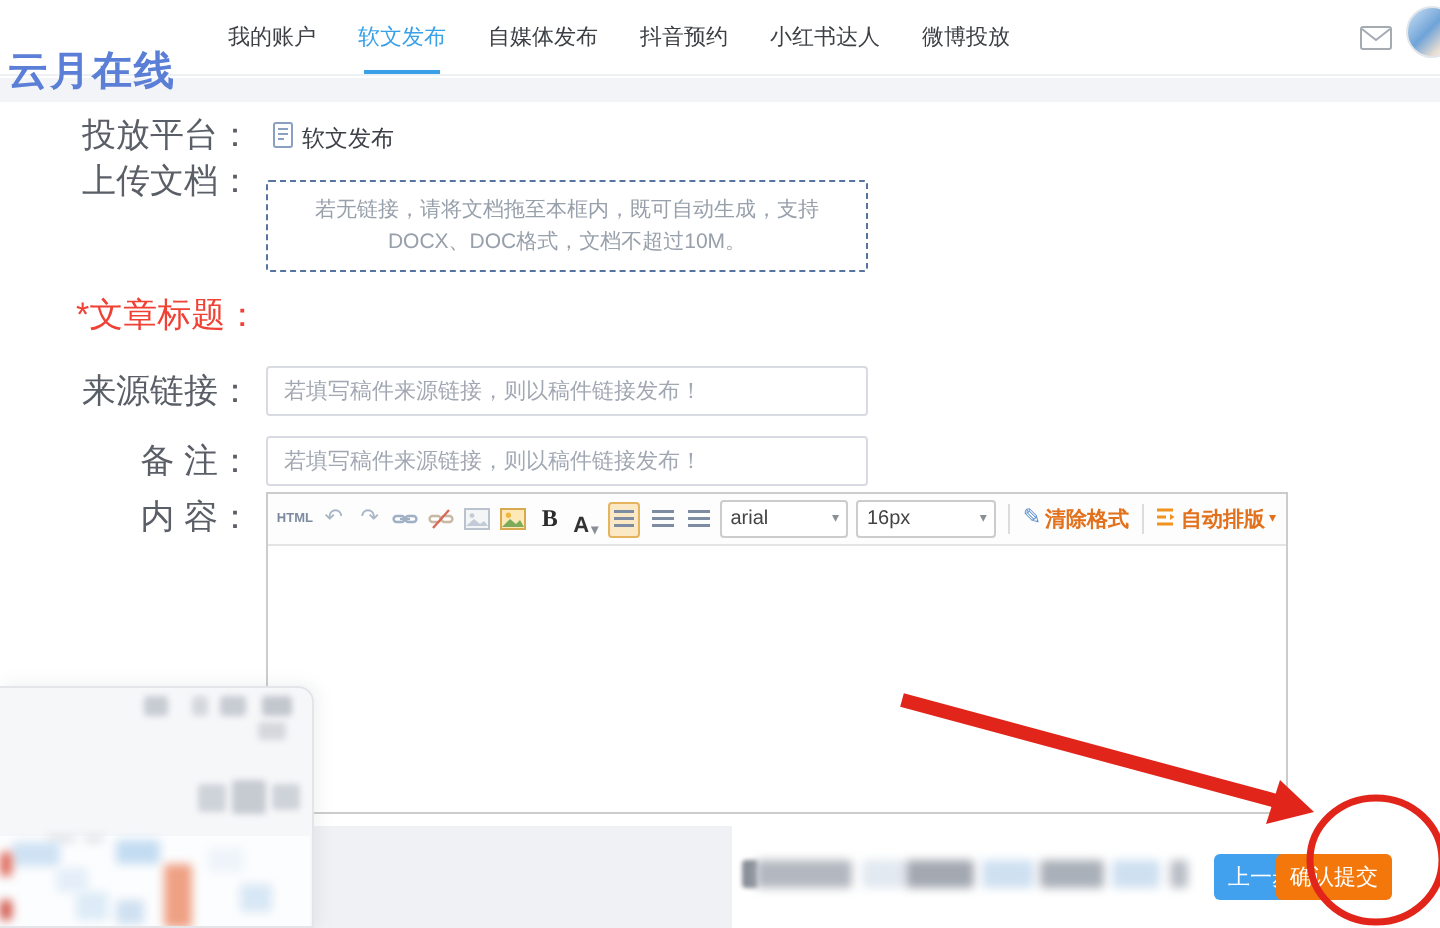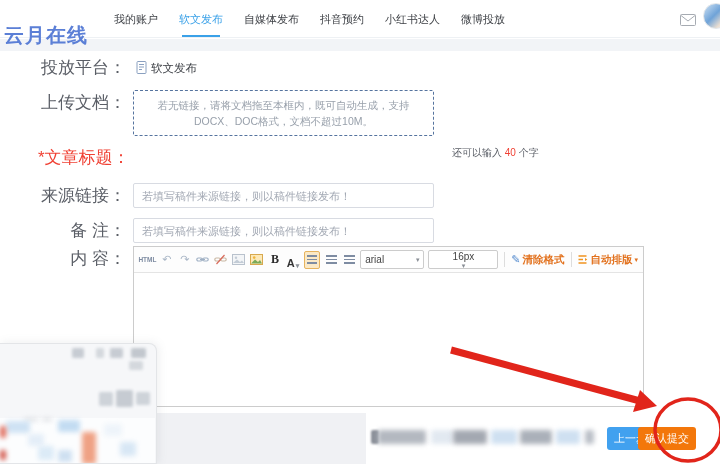--- a/index.html
+++ b/index.html
@@ -38,21 +38,21 @@
   .tbi { display:flex; align-items:center; justify-content:center; min-width:14px; height:18px; border-radius:2px; cursor:pointer; }
   .tb-html { font-size:6.5px; font-weight:bold; color:#7d8ba1; letter-spacing:0; }
   .tb-arrow { font-size:11px; color:#a9b6c6; line-height:1; }
   .tb-b { font-size:12px; font-weight:bold; color:#2c2c2c; font-family:"Liberation Serif",serif; }
   .tb-a { font-size:11px; font-weight:bold; color:#333; display:flex; align-items:flex-end; gap:1px; }
   .caret { font-size:7px; color:#8a8f96; line-height:1; }
   .bars { width:11px; height:9px; background:repeating-linear-gradient(to bottom,#7e8ca2 0px,#7e8ca2 1.5px,transparent 1.5px,transparent 3.6px); }
   .tbi.active { background:#fbe9c6; border:1px solid #e6b35e; padding:2px; }
   .tbsel { height:19px; border:1px solid #ccc; border-radius:2px; background:#fff; display:flex; align-items:center;
            justify-content:space-between; padding:0 4px; font-size:10px; color:#444; cursor:pointer; }
-  .tbsel.font { width:68px; } .tbsel.size { width:74px;flex-direction:column; }
+  .tbsel.font { width:68px; } .tbsel.size { width:74px; }
   .tb-div { width:1px; height:15px; background:#ddd; margin:0 2px; }
   .tb-text { display:flex; align-items:center; gap:2px; cursor:pointer; white-space:nowrap; }
   .tb-text .lbl { font-size:10.5px; font-weight:bold; color:#e2711d; }
   .pen { font-size:11px; color:#5a8fd0; line-height:1; }
   .editor-body { height:133px; background:#fff; cursor:text; }
 
   
   .gray-strip { position:absolute; left:0; top:413px; width:366px; height:51px; background:#f0f1f4; }
   .overlay-win { position:absolute; left:0; top:343px; width:157px; height:121px; background:#f6f7f9;
                  border:1px solid #e3e5e8; border-left:none; border-radius:0 8px 0 0;
@@ -101,26 +101,25 @@
       <svg width="11" height="13" viewBox="0 0 11 13">
           <rect x="1" y="0.5" width="9" height="12" rx="1" fill="none" stroke="#8aa0c0"></rect>
           <line x1="3" y1="3.5" x2="8" y2="3.5" stroke="#8aa0c0"></line>
           <line x1="3" y1="6" x2="8" y2="6" stroke="#8aa0c0"></line>
           <line x1="3" y1="8.5" x2="6" y2="8.5" stroke="#8aa0c0"></line>
         </svg>
     </span>
     <span>软文发布</span>
   </div>
 
-  <div class="flabel" style="top:96px;text-align:right;">上传文档：</div>
+  <div class="flabel" style="top:84px;text-align:right;">上传文档：</div>
   <div class="upload-box">若无链接，请将文档拖至本框内，既可自动生成，支持DOCX、DOC格式，文档不超过10M。</div>
 
   <div class="flabel req" style="top:151px;">*文章标题：</div>
   <div class="counter">
-    <div><span>还可以输入 </span><span class="num">40</span><span> 个字</span></div>
   </div>
 
   <div class="flabel" style="top:189px;">来源链接：</div>
   <input class="finput" style="top: 183px;" placeholder="若填写稿件来源链接，则以稿件链接发布！">
 
   <div class="flabel" style="top:224px;">备 注：</div>
   <input class="finput" style="top: 218px;" placeholder="若填写稿件来源链接，则以稿件链接发布！">
 
   <div class="flabel" style="top:252px;">内 容：</div>
 

